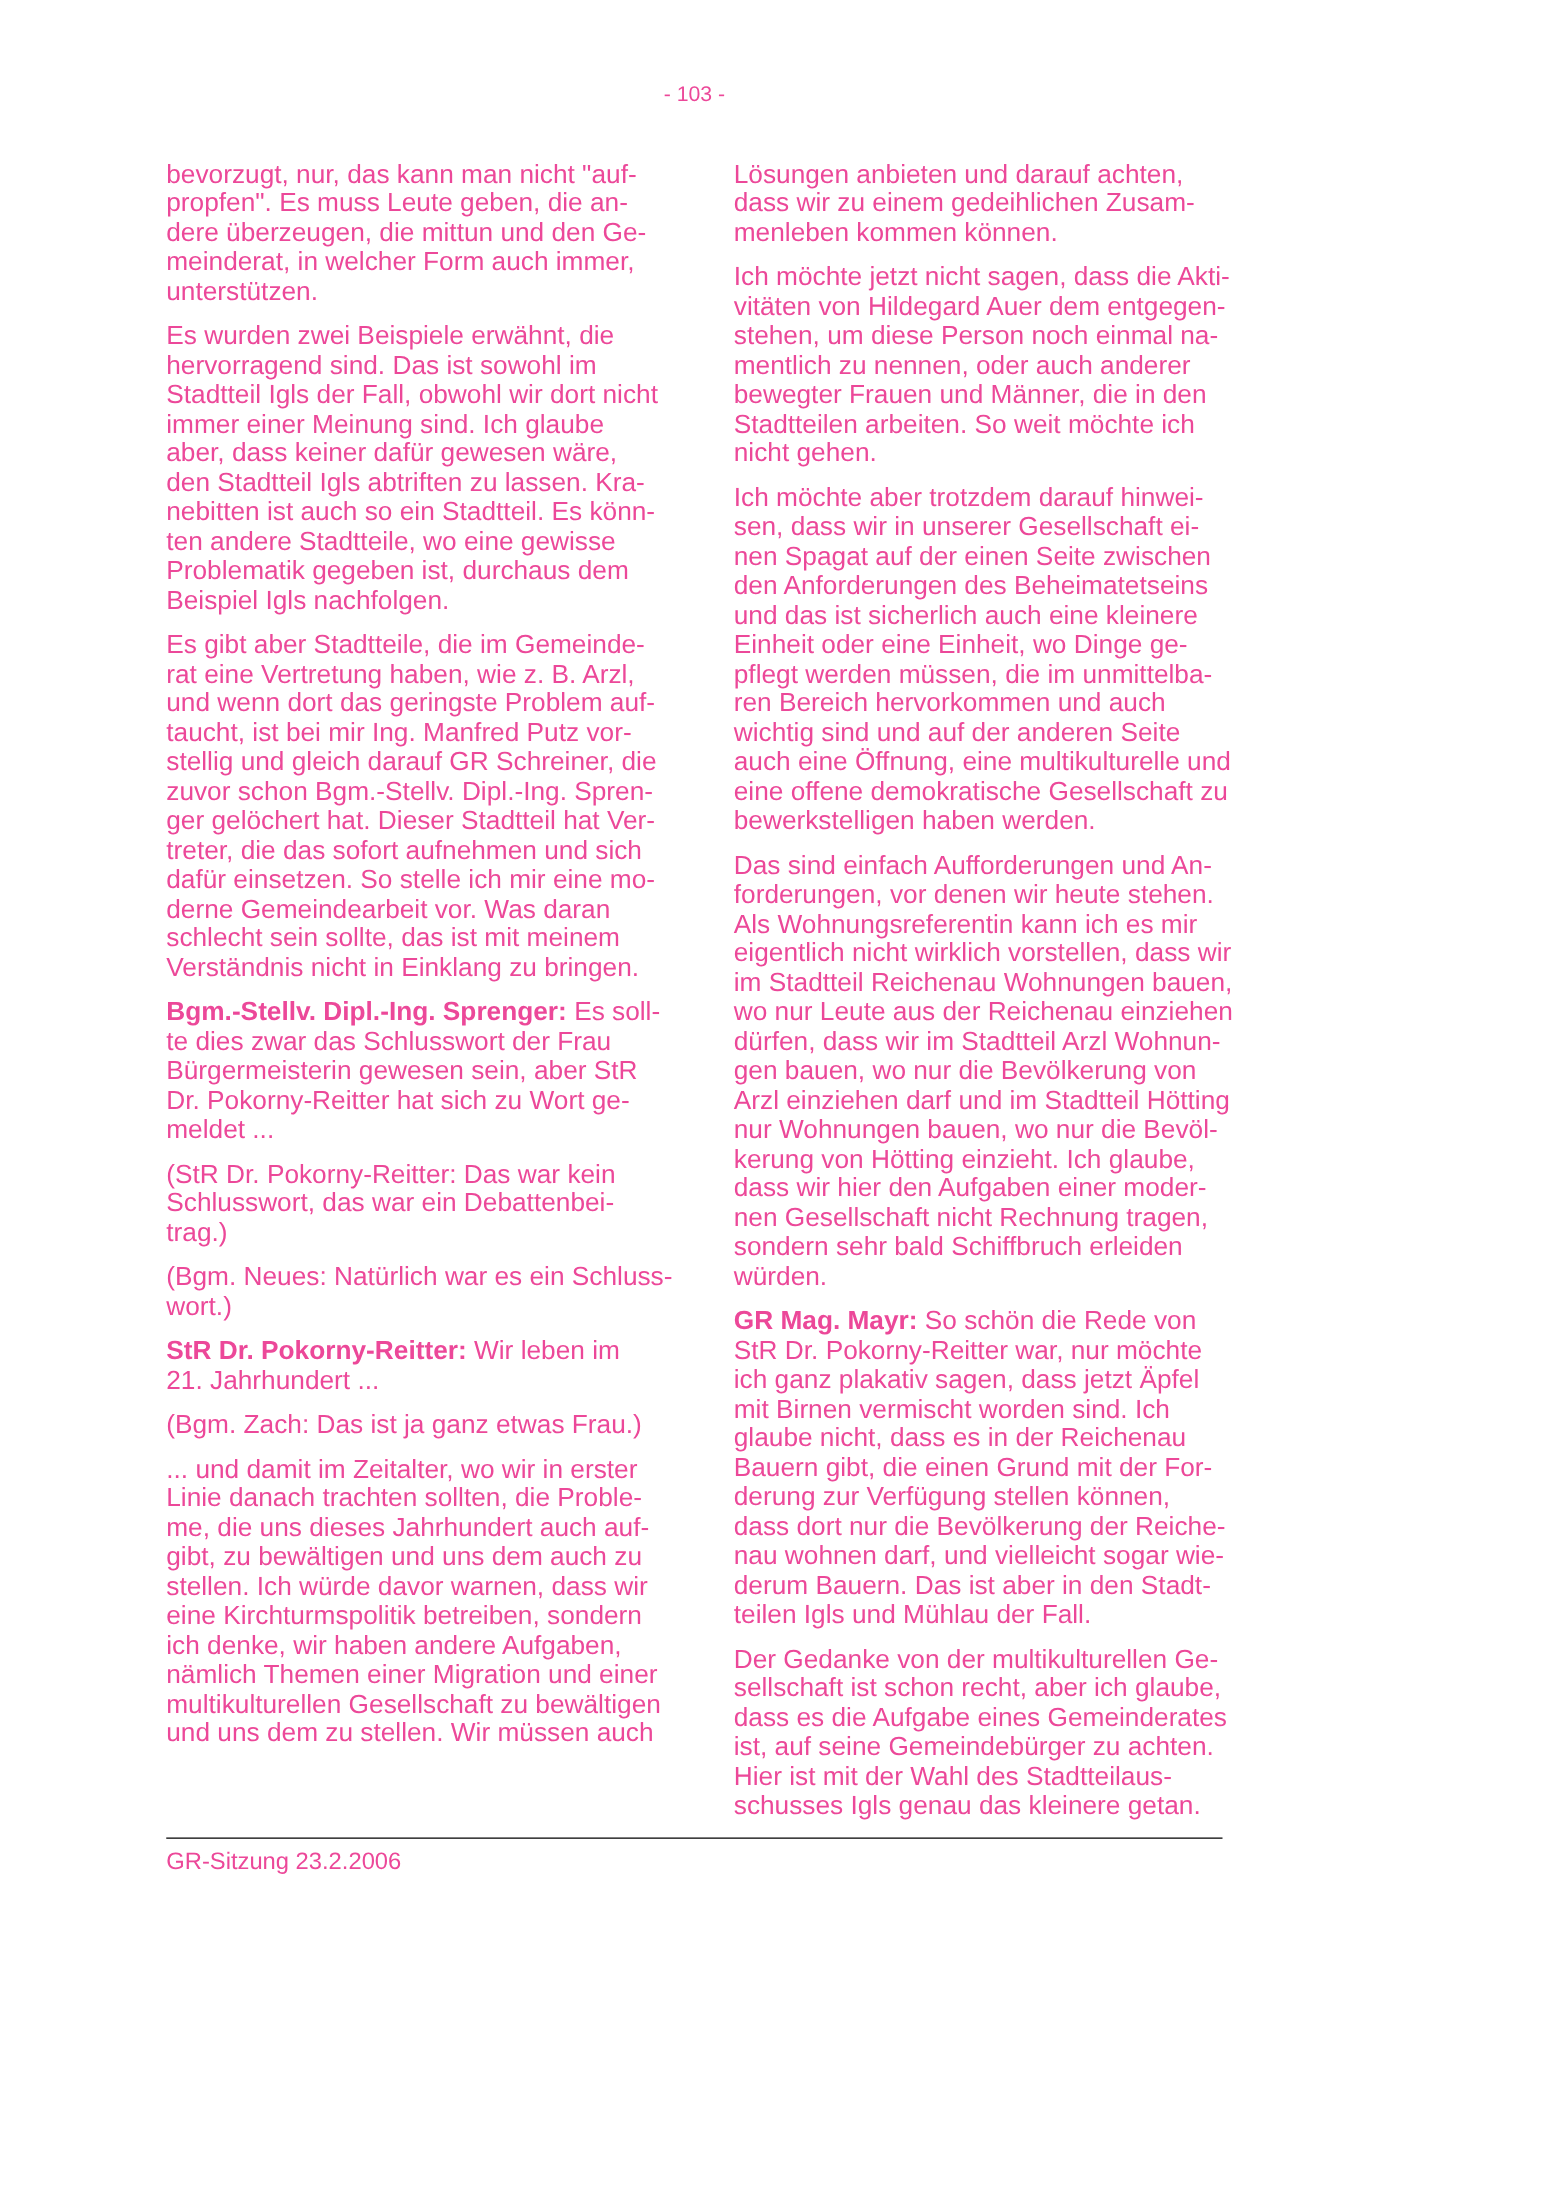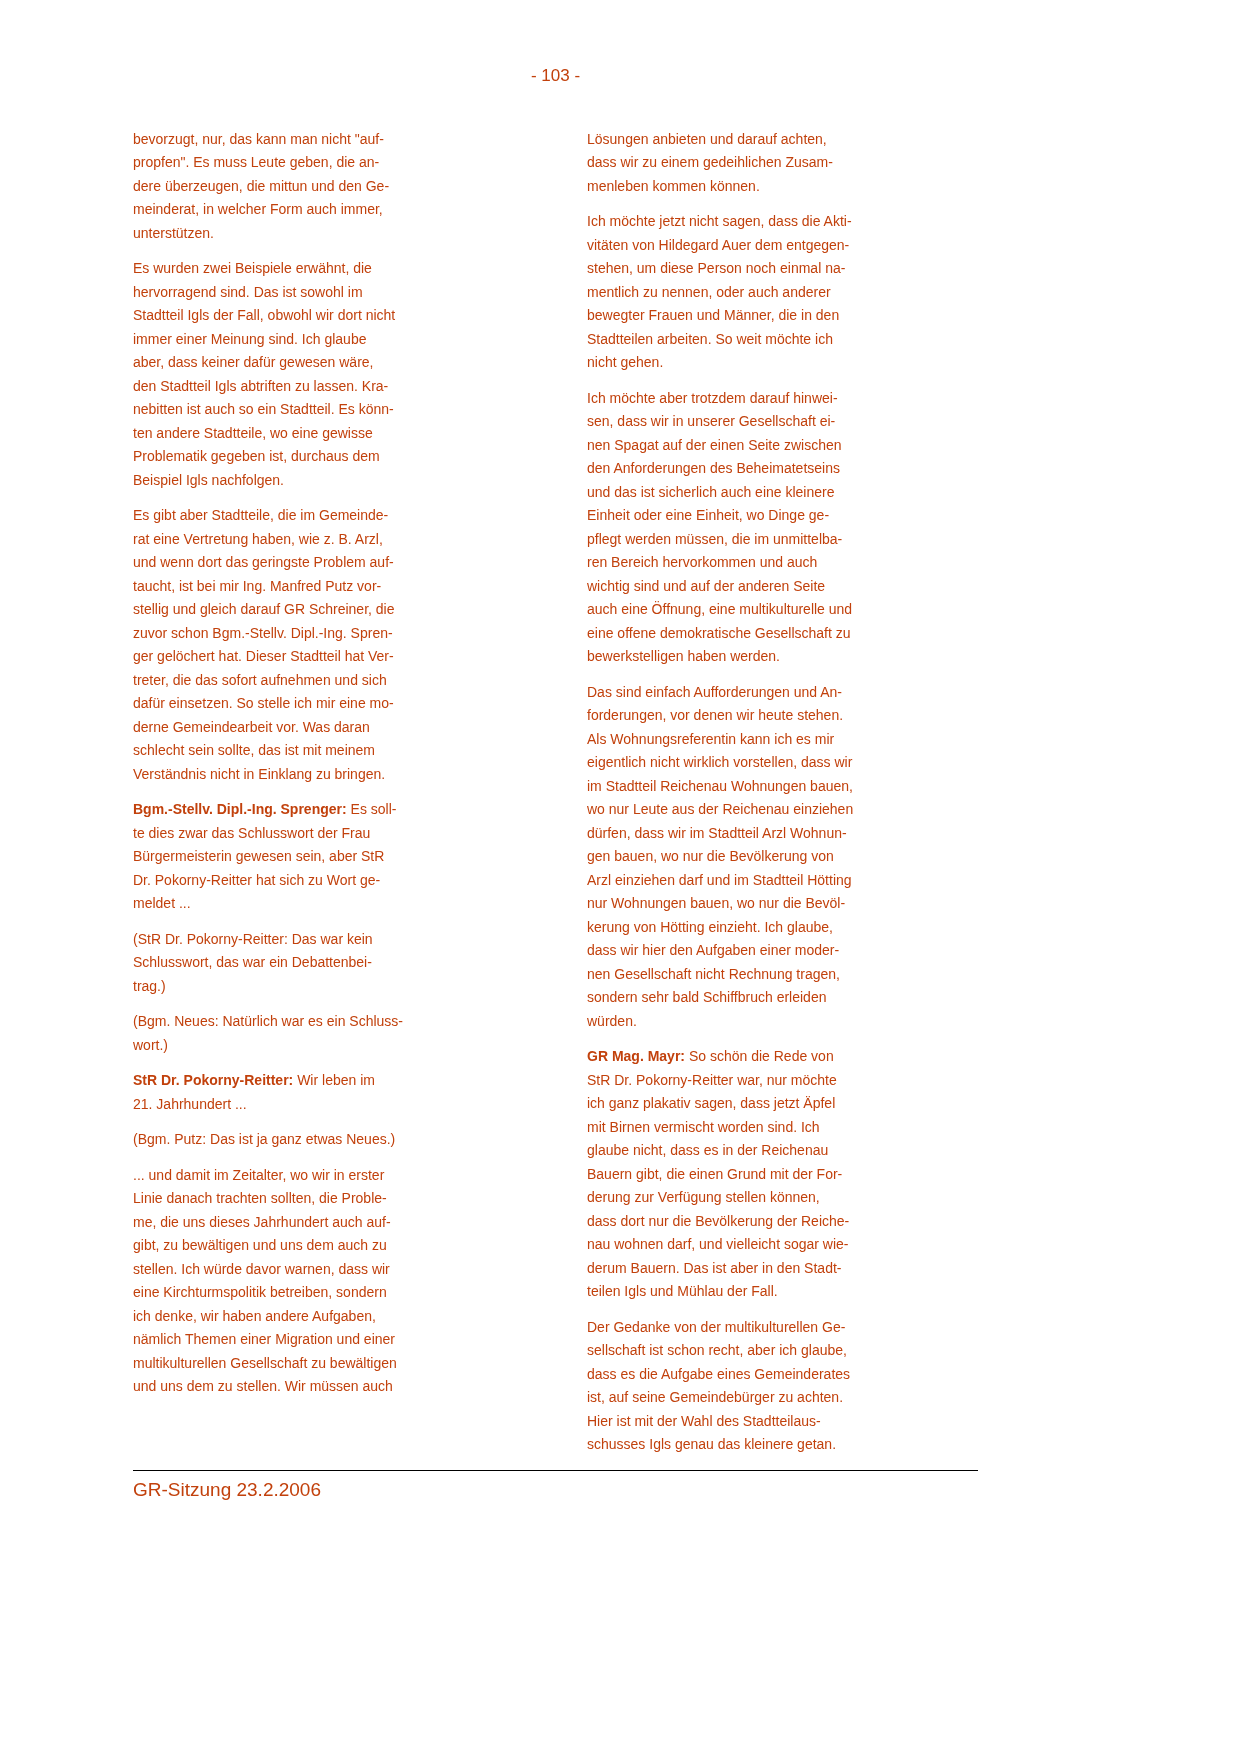--- a/index.html
+++ b/index.html
@@ -6,21 +6,21 @@
     margin: 0;
     padding: 0;
     background: #ffffff;
   }
   .page {
     position: relative;
     width: 1240px;
     height: 1755px;
     background: #ffffff;
     font-family: "Liberation Sans", sans-serif;
-    color: #c2410c;
+    color: #ec4899;
     overflow: hidden;
   }
   .content {
     position: absolute;
     left: 133px;
     top: 64px;
     width: 845px;
   }
   .page-number {
     text-align: center;
@@ -31,21 +31,21 @@
   }
   .columns {
     display: flex;
     justify-content: space-between;
   }
   .col {
     width: 391px;
   }
   .para {
     margin: 0 0 12px 0;
-    font-size: 14px;
+    font-size: 21px;
     line-height: 23.5px;
     white-space: pre;
   }
   .para b {
     font-weight: bold;
   }
   .footer {
     position: absolute;
     left: 133px;
     top: 1470px;
@@ -97,21 +97,21 @@
 Bürgermeisterin gewesen sein, aber StR
 Dr. Pokorny-Reitter hat sich zu Wort ge-
 meldet ...</span></p>
           <p class="para">(StR Dr. Pokorny-Reitter: Das war kein
 Schlusswort, das war ein Debattenbei-
 trag.)</p>
           <p class="para">(Bgm. Neues: Natürlich war es ein Schluss-
 wort.)</p>
           <p class="para"><b>StR Dr. Pokorny-Reitter:</b><span> Wir leben im
 21. Jahrhundert ...</span></p>
-          <p class="para">(Bgm. Putz: Das ist ja ganz etwas Neues.)</p>
+          <p class="para">(Bgm. Zach: Das ist ja ganz etwas Frau.)</p>
           <p class="para">... und damit im Zeitalter, wo wir in erster
 Linie danach trachten sollten, die Proble-
 me, die uns dieses Jahrhundert auch auf-
 gibt, zu bewältigen und uns dem auch zu
 stellen. Ich würde davor warnen, dass wir
 eine Kirchturmspolitik betreiben, sondern
 ich denke, wir haben andere Aufgaben,
 nämlich Themen einer Migration und einer
 multikulturellen Gesellschaft zu bewältigen
 und uns dem zu stellen. Wir müssen auch</p>

